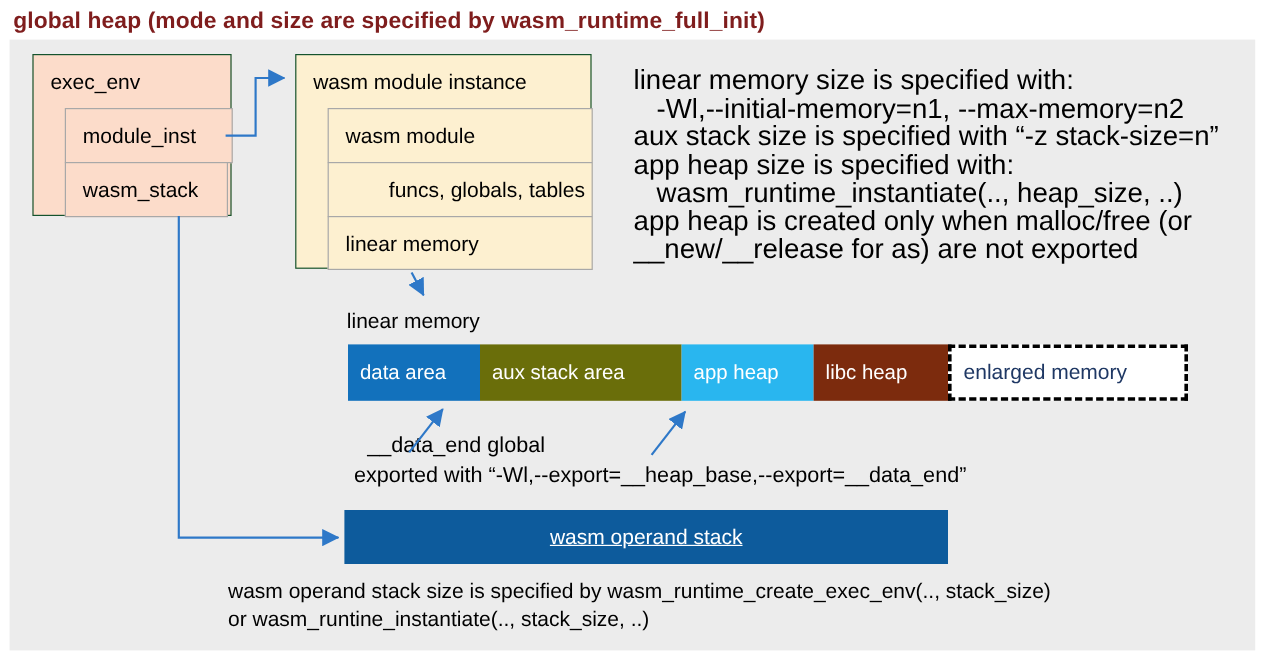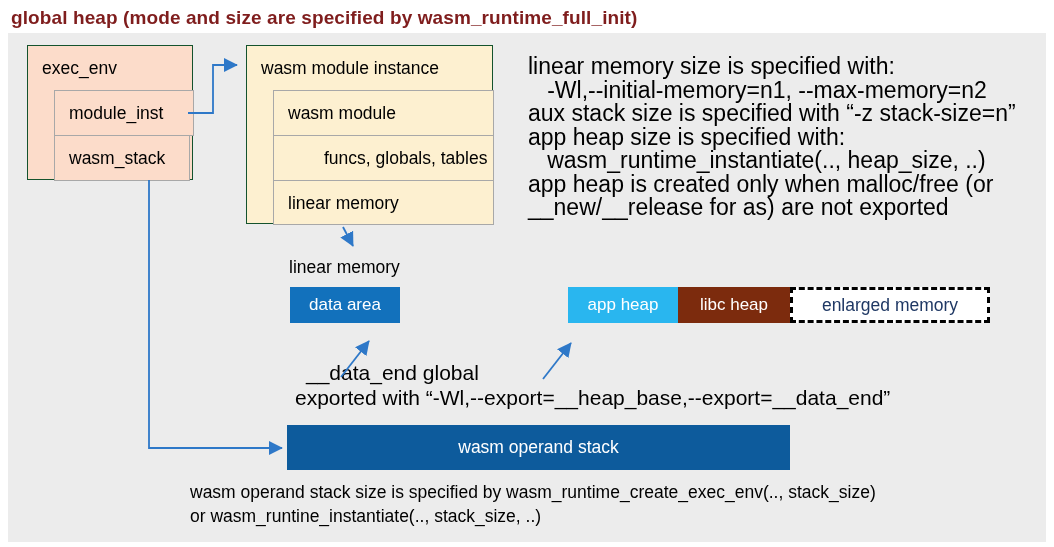--- a/index.html
+++ b/index.html
@@ -35,29 +35,29 @@
   .mod-inst .row1{left:26px;top:44px;width:221px;height:46px;background:#fdf0d0;}
   .mod-inst .row2{left:26px;top:89px;width:221px;height:46px;background:#fdf0d0;padding-left:36px;}
   .mod-inst .row3{left:26px;top:134px;width:221px;height:45px;background:#fdf0d0;}
 
   
   .notes{position:absolute;left:528px;top:55px;font-size:23px;line-height:23.5px;}
   .notes div{white-space:pre;}
 
   
   .lm-label{position:absolute;left:289px;top:257px;font-size:17.5px;}
-  .seg{position:absolute;top:287px;height:36px;display:flex;align-items:center;
-       justify-content:center;font-size:17px;color:#fff;box-sizing:border-box;white-space:nowrap;}
+  .seg{position:absolute;top:287px;height:47px;display:flex;align-items:center;
+       font-size:17px;color:#fff;box-sizing:border-box;white-space:nowrap;padding-left:10px;}
   .seg-data{left:290px;width:110px;}
   .seg-aux{left:400px;width:168px;}
   .seg-app{left:568px;width:110px;}
   .seg-libc{left:678px;width:112px;}
   .seg-enl{left:790px;width:200px;background:#fff;border:3px dashed #000;font-size:17.5px;}
 
-  .ann{position:absolute;font-size:21px;white-space:pre;}
+  .ann{position:absolute;font-size:18px;white-space:pre;}
   .ann-dataend{left:306px;top:361px;}
   .ann-heapbase{left:514px;top:361px;}
   .ann-exported{left:295px;top:386px;}
 
   
   .op-stack{
     position:absolute;left:287px;top:425px;width:503px;height:45px;
     display:flex;align-items:center;justify-content:center;color:#fff;font-size:17.5px;
   }
   .bottom-notes{position:absolute;left:190px;top:481px;font-size:17.5px;line-height:23.5px;}
@@ -105,34 +105,37 @@
     <div>   wasm_runtime_instantiate(.., heap_size, ..)</div>
     <div>app heap is created only when malloc/free (or</div>
     <div>__new/__release for as) are not exported</div>
   </div>
 
   <div class="lm-label">linear memory</div>
 
   <div class="seg seg-data" style="background-color: rgb(18, 113, 188);">
     <span>data area</span>
   </div>
+  <div class="seg seg-aux" style="background-color: rgb(106, 110, 10);">
+    <span>aux stack area</span>
+  </div>
   <div class="seg seg-app" style="background-color: rgb(41, 182, 239);">
     <span>app heap</span>
   </div>
   <div class="seg seg-enl" style="color: rgb(31, 56, 100);">
     <span>enlarged memory</span>
   </div>
   <div class="seg seg-libc" style="background-color: rgb(124, 43, 13);">
     <span>libc heap</span>
   </div>
 
   <div class="ann ann-dataend">__data_end global</div>
   <div class="ann ann-exported">exported with “-Wl,--export=__heap_base,--export=__data_end”</div>
 
-  <div class="op-stack" style="background-color: rgb(13, 91, 156);">
+  <div class="op-stack" style="background-color: rgb(13, 91, 156); text-decoration: underline;">
     <span>wasm operand stack</span>
   </div>
 
   <div class="bottom-notes">
     <div>wasm operand stack size is specified by wasm_runtime_create_exec_env(.., stack_size)</div>
     <div>or wasm_runtine_instantiate(.., stack_size, ..)</div>
   </div>
 
   <svg class="arrows" width="1054" height="547">
     <defs>

